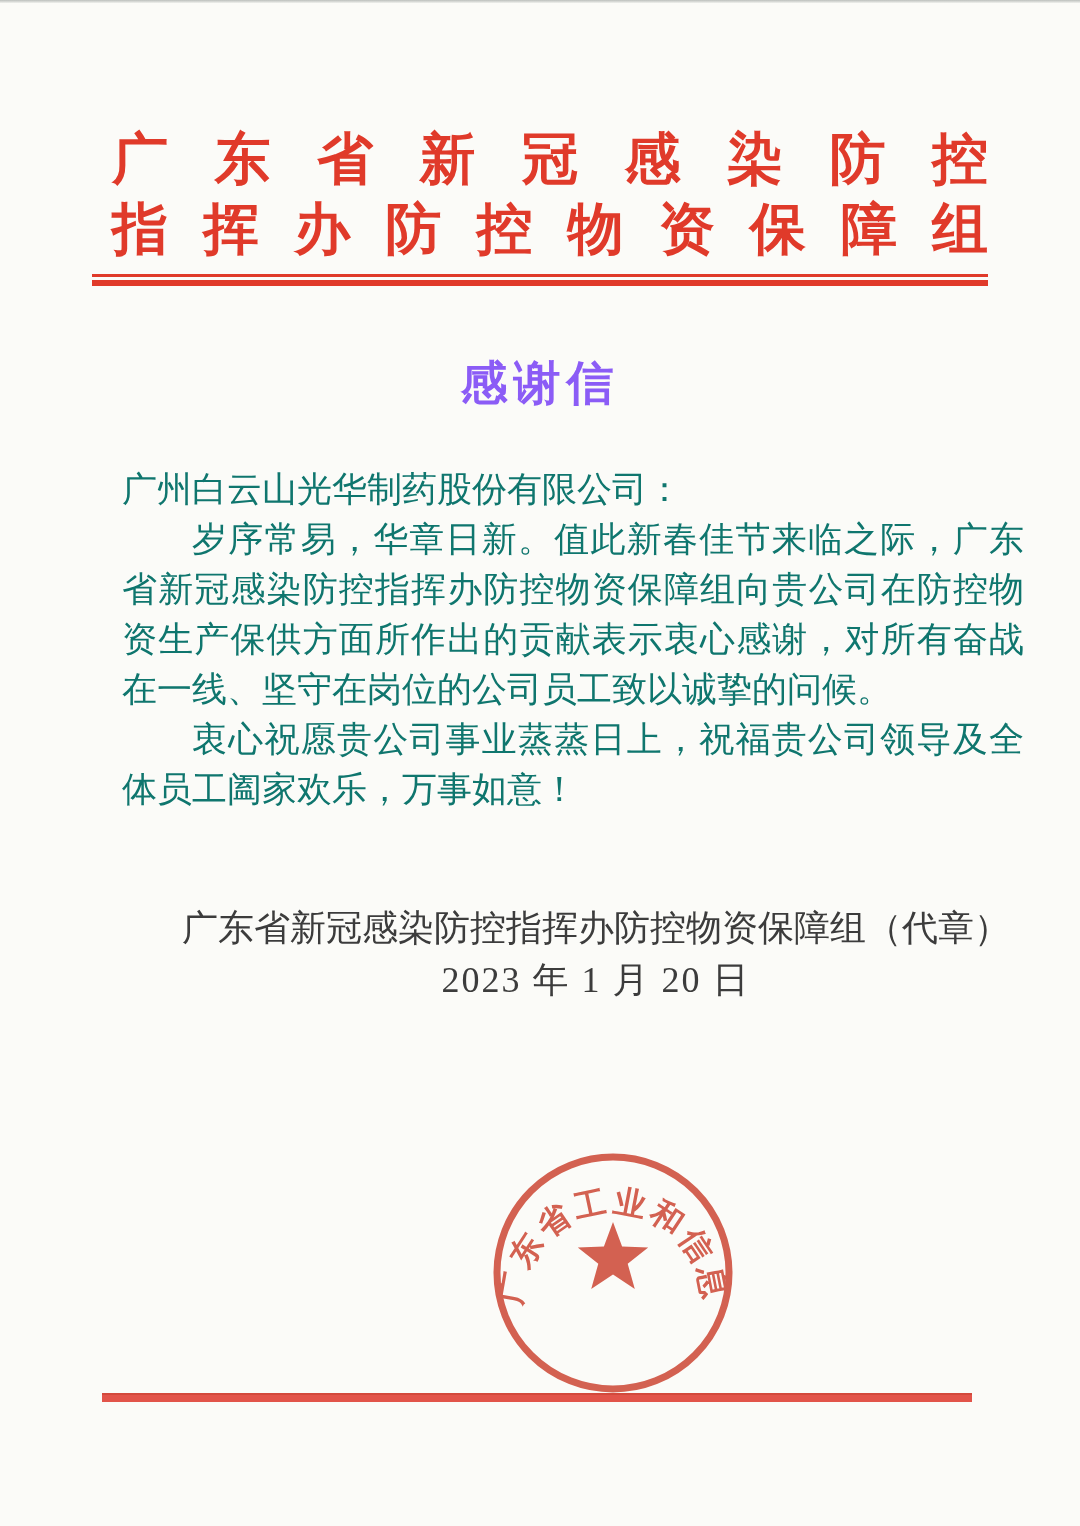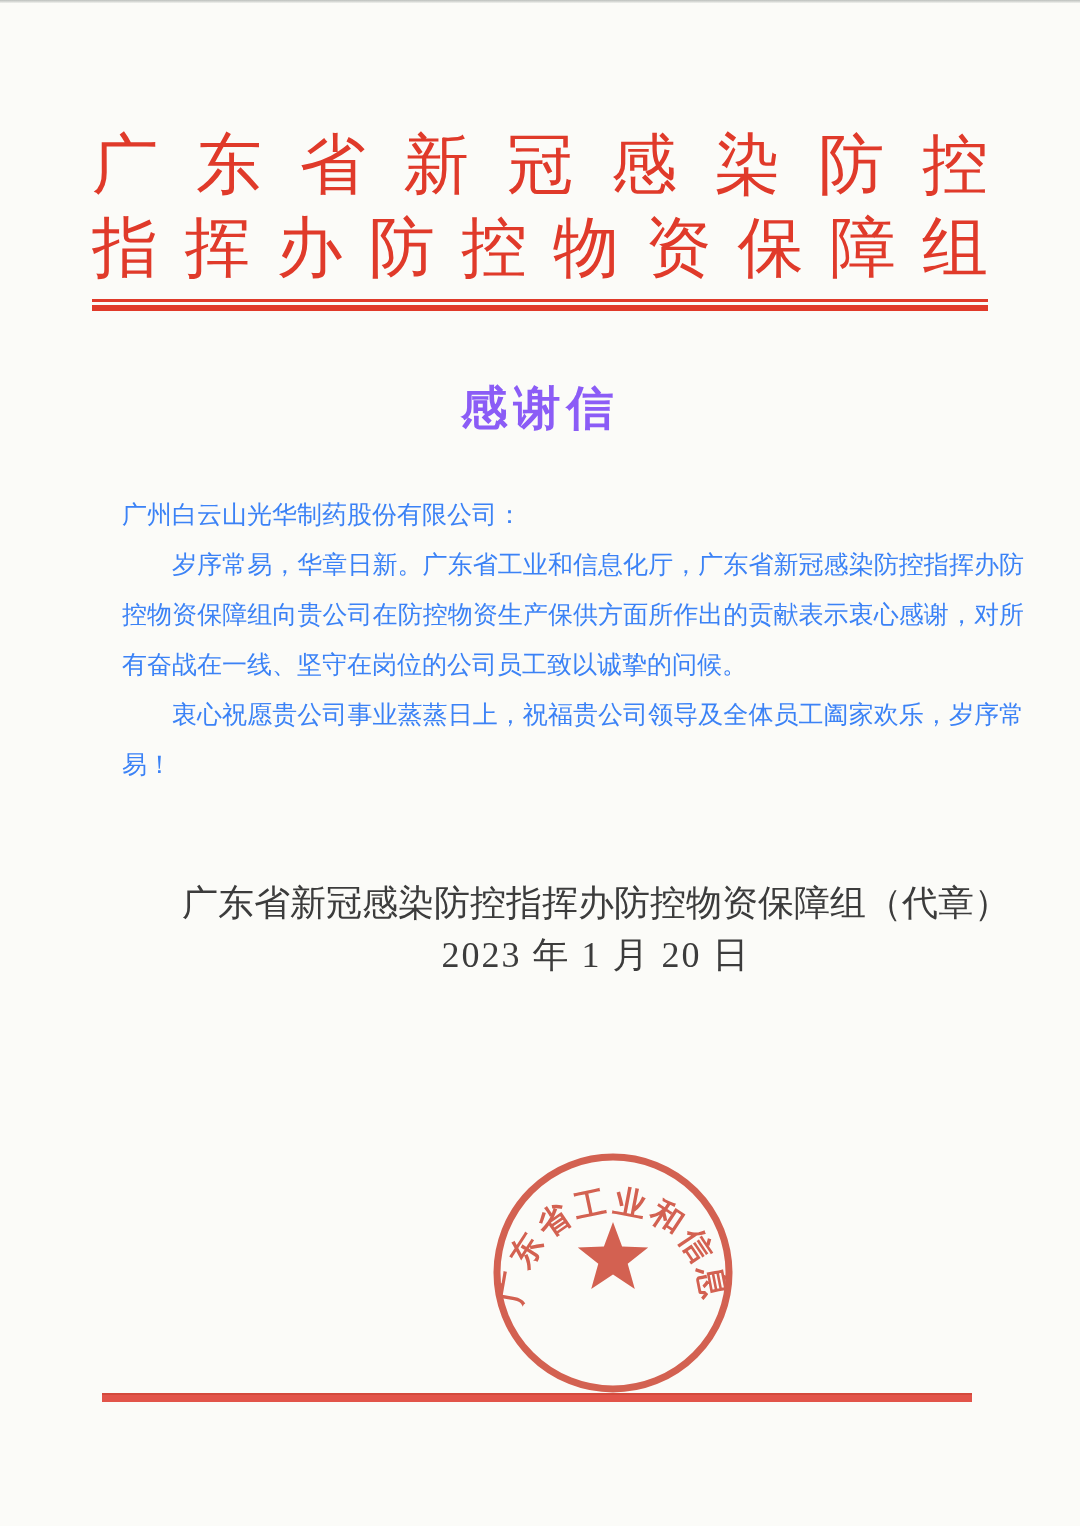--- a/index.html
+++ b/index.html
@@ -12,46 +12,47 @@
     font-family: "Liberation Serif", "DejaVu Serif", serif;
   }
   .top-edge {
     position: absolute; top: 0; left: 0; right: 0; height: 3px;
     background: linear-gradient(to bottom, #a7aba8, #eceeea);
     opacity: .75;
   }
   
   .letterhead { margin: 124px 92px 0 92px; }
   .lh-line {
-    font-size: 66px;
-    font-weight: 400;
+    font-size: 56px;
+    font-weight: 700;
     line-height: 1.25;
     color: var(--head-red);
     text-align: justify;
     text-align-last: justify;
     letter-spacing: 0;
+    margin-left: 20px;
   }
   .lh-rule { margin-top: 10px; }
   .lh-rule .rule-thin  { height: 3px; background: var(--head-red); }
   .lh-rule .rule-thick { height: 6px; background: var(--head-red); margin-top: 3px; }
   
   .letter-title {
     margin: 66px 0 0 0;
     text-align: center;
     font-size: 47px;
     font-weight: 700;
     letter-spacing: 6px;
     color: #8b5cf6;
   }
   
   .letter-body {
     margin: 50px 56px 0 122px;
-    font-size: 25px;
+    font-size: 35px;
     line-height: 50px;
-    color: #3b82f6;
+    color: #0f766e;
     text-align: justify;
   }
   .letter-body p { margin: 0; }
   .letter-body p.para { text-indent: 2em; }
   
   .sign-block {
     position: relative;
     margin-top: 88px;
     text-align: center;
     transform: translateX(56px);
@@ -96,22 +97,22 @@
     <div class="lh-rule">
       <div class="rule-thin"></div>
       <div class="rule-thick"></div>
     </div>
   </header>
 
   <h1 class="letter-title">感谢信</h1>
 
   <main class="letter-body">
     <p class="salutation">广州白云山光华制药股份有限公司：</p>
-    <p class="para">岁序常易，华章日新。广东省工业和信息化厅，广东省新冠感染防控指挥办防控物资保障组向贵公司在防控物资生产保供方面所作出的贡献表示衷心感谢，对所有奋战在一线、坚守在岗位的公司员工致以诚挚的问候。</p>
-    <p class="para">衷心祝愿贵公司事业蒸蒸日上，祝福贵公司领导及全体员工阖家欢乐，岁序常易！</p>
+    <p class="para">岁序常易，华章日新。值此新春佳节来临之际，广东省新冠感染防控指挥办防控物资保障组向贵公司在防控物资生产保供方面所作出的贡献表示衷心感谢，对所有奋战在一线、坚守在岗位的公司员工致以诚挚的问候。</p>
+    <p class="para">衷心祝愿贵公司事业蒸蒸日上，祝福贵公司领导及全体员工阖家欢乐，万事如意！</p>
   </main>
 
   <div class="sign-block">
     <div class="signature">广东省新冠感染防控指挥办防控物资保障组（代章）</div>
     <div class="date">2023 年 1 月 20 日</div>
   </div>
 
   <svg class="seal" viewBox="0 0 252 252">
     <defs>
       <path id="sealArc" d="M 35.1,161 A 91,91 0 1 1 216.9,161" fill="none"></path>

